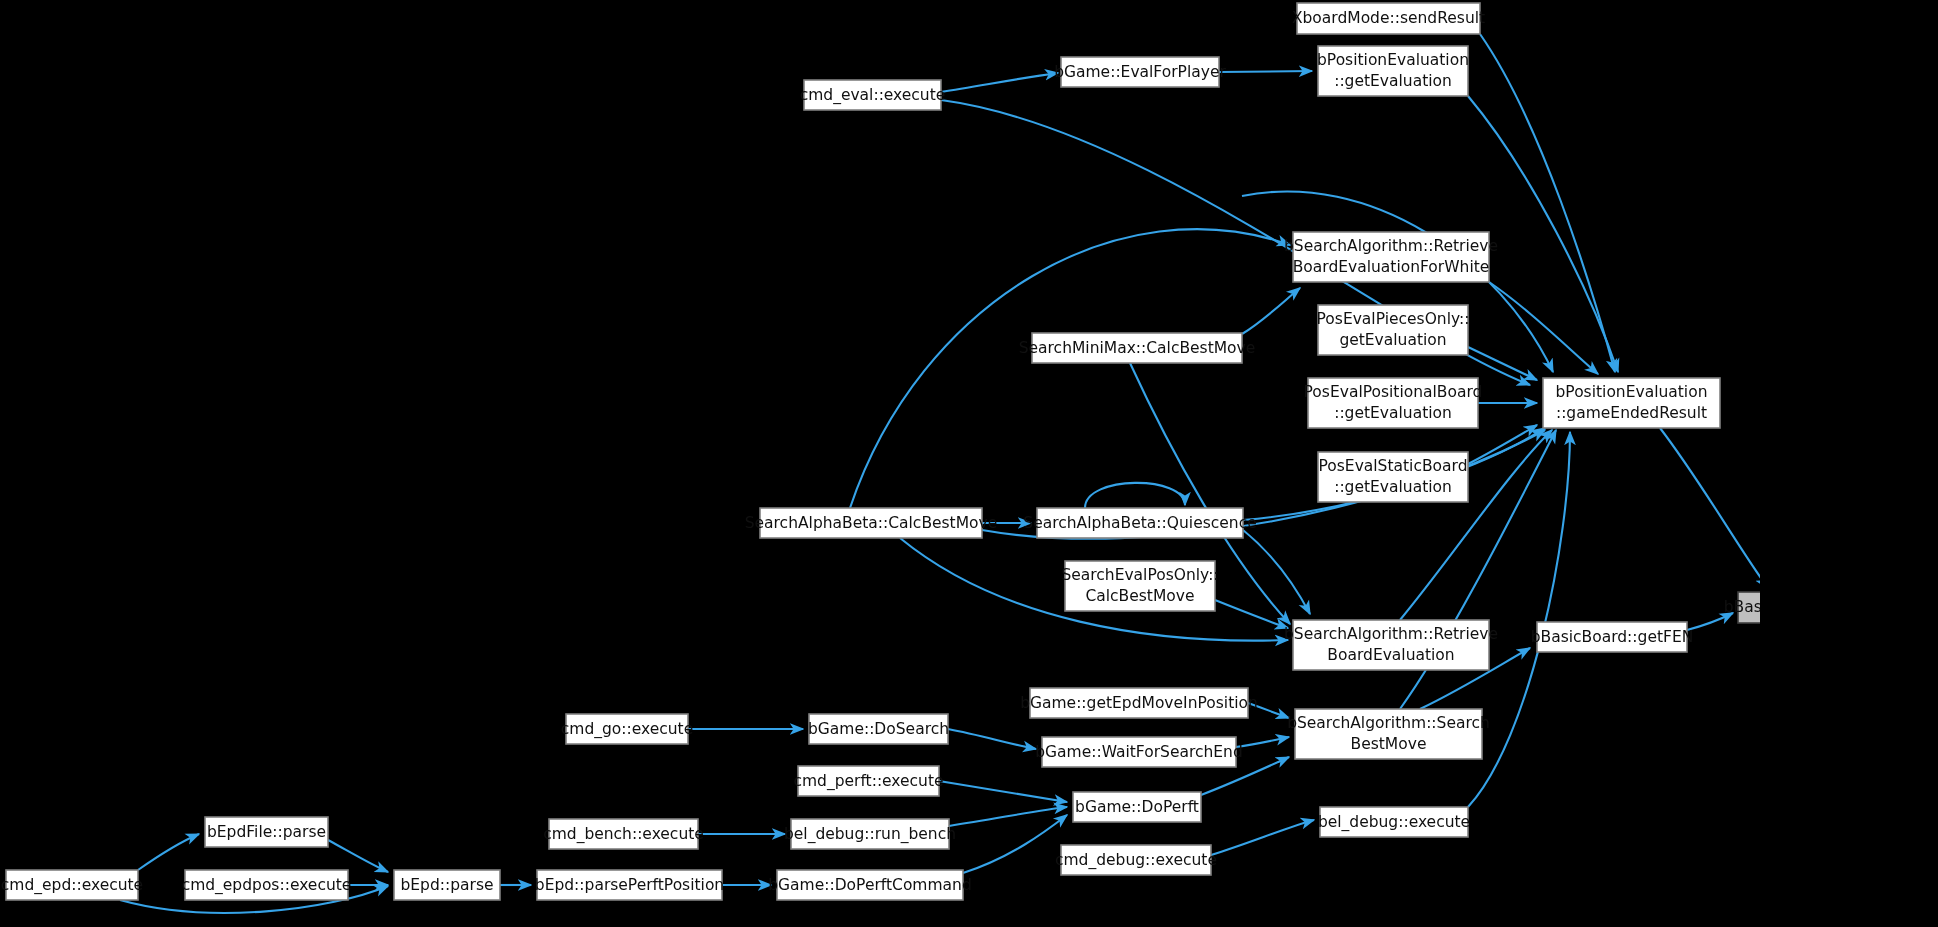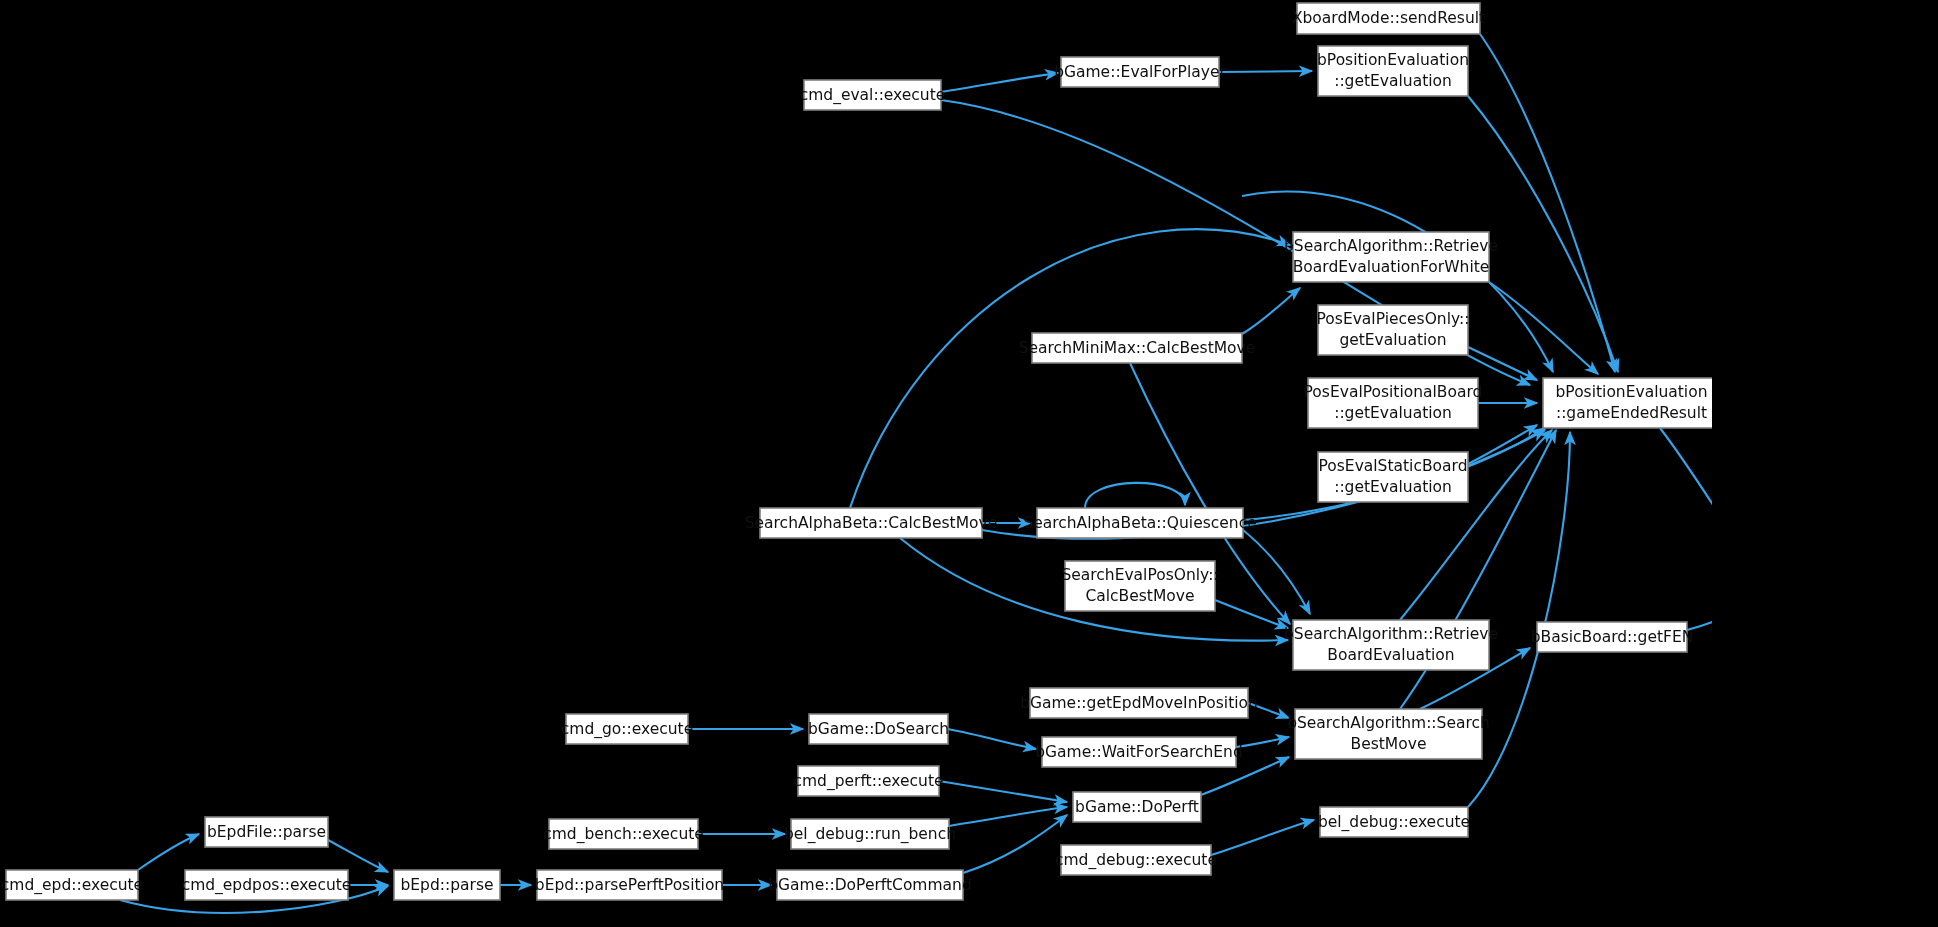--- a/index.html
+++ b/index.html
@@ -7,20 +7,21 @@
     padding: 0;
     background: #000000;
   }
   #graph-root {
     position: relative;
     width: 1712px;
     height: 927px;
     background: #000000;
     overflow: hidden;
     font-family: "DejaVu Sans", "Liberation Sans", sans-serif;
+    padding-left: 48px;
   }
   svg#graph-canvas {
     position: absolute;
     left: 0;
     top: 0;
     width: 1938px;
     height: 927px;
     display: block;
   }
   .node-rect {

